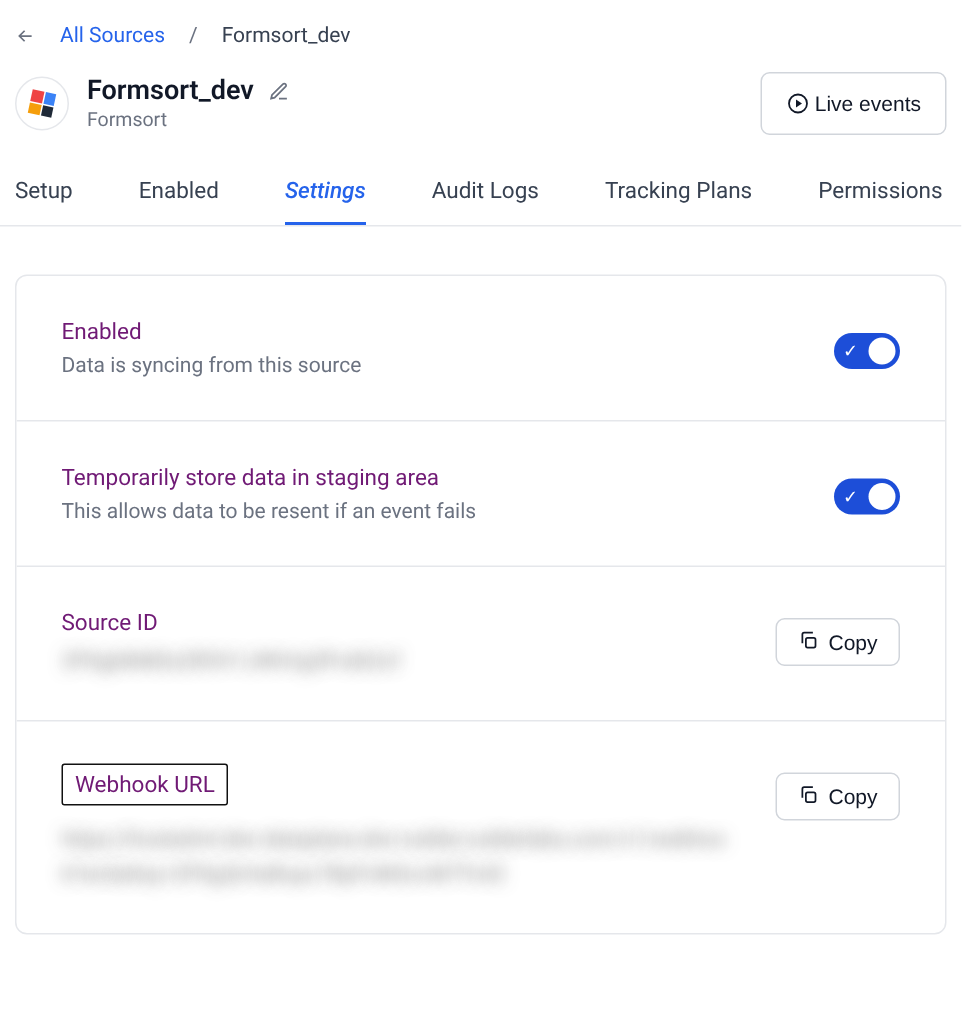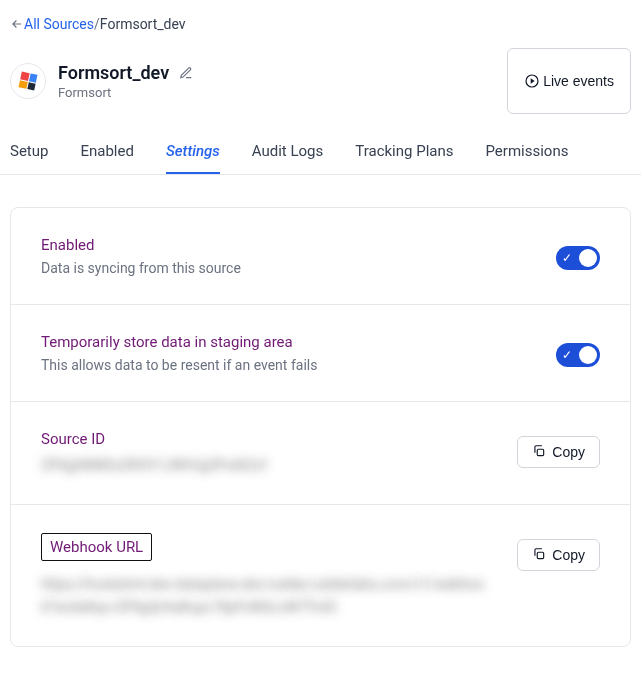--- a/index.html
+++ b/index.html
@@ -5,21 +5,21 @@
   * { box-sizing: border-box; margin: 0; padding: 0; }
   body {
     font-family: -apple-system, BlinkMacSystemFont, "Segoe UI", Roboto, Helvetica, Arial, sans-serif;
     background: #fff;
     color: #1a1a1a;
     font-size: 14px;
     width: 641px;
   }
   .breadcrumb {
     display: flex;
-    gap: 0;
+    gap: 16px;
     padding: 16px 1px 8px 10px;
   }
   .back-arrow {
     color: #6b7280;
     font-size: 16px;
     cursor: pointer;
     display: inline-flex;
     align-items: center;
   }
   .breadcrumb a {
@@ -67,29 +67,29 @@
   .title-row { display: flex; align-items: center; gap: 10px; }
   .title { font-size: 18px; font-weight: 600; color: #111827; }
   .subtitle { font-size: 13px; color: #6b7280; margin-top: 2px; }
   .edit-icon { color: #6b7280; cursor: pointer; }
   .live-btn {
     display: inline-flex;
     align-items: center;
     gap: 3px;
     border: 1px solid #d1d5db;
     border-radius: 6px;
-    padding: 24px 16px;
+    padding: 12px 16px;
     background: #fff;
     cursor: pointer;
     font-size: 14px;
     color: #111827;
   }
   .tabs {
     display: flex;
-    gap: 32px;
+    gap: 44px;
     padding: 0 10px;
     border-bottom: 1px solid #e5e7eb;
   }
   .tab {
     padding: 12px 0;
     font-size: 15px;
     color: #374151;
     cursor: pointer;
     border-bottom: 2px solid transparent;
   }

